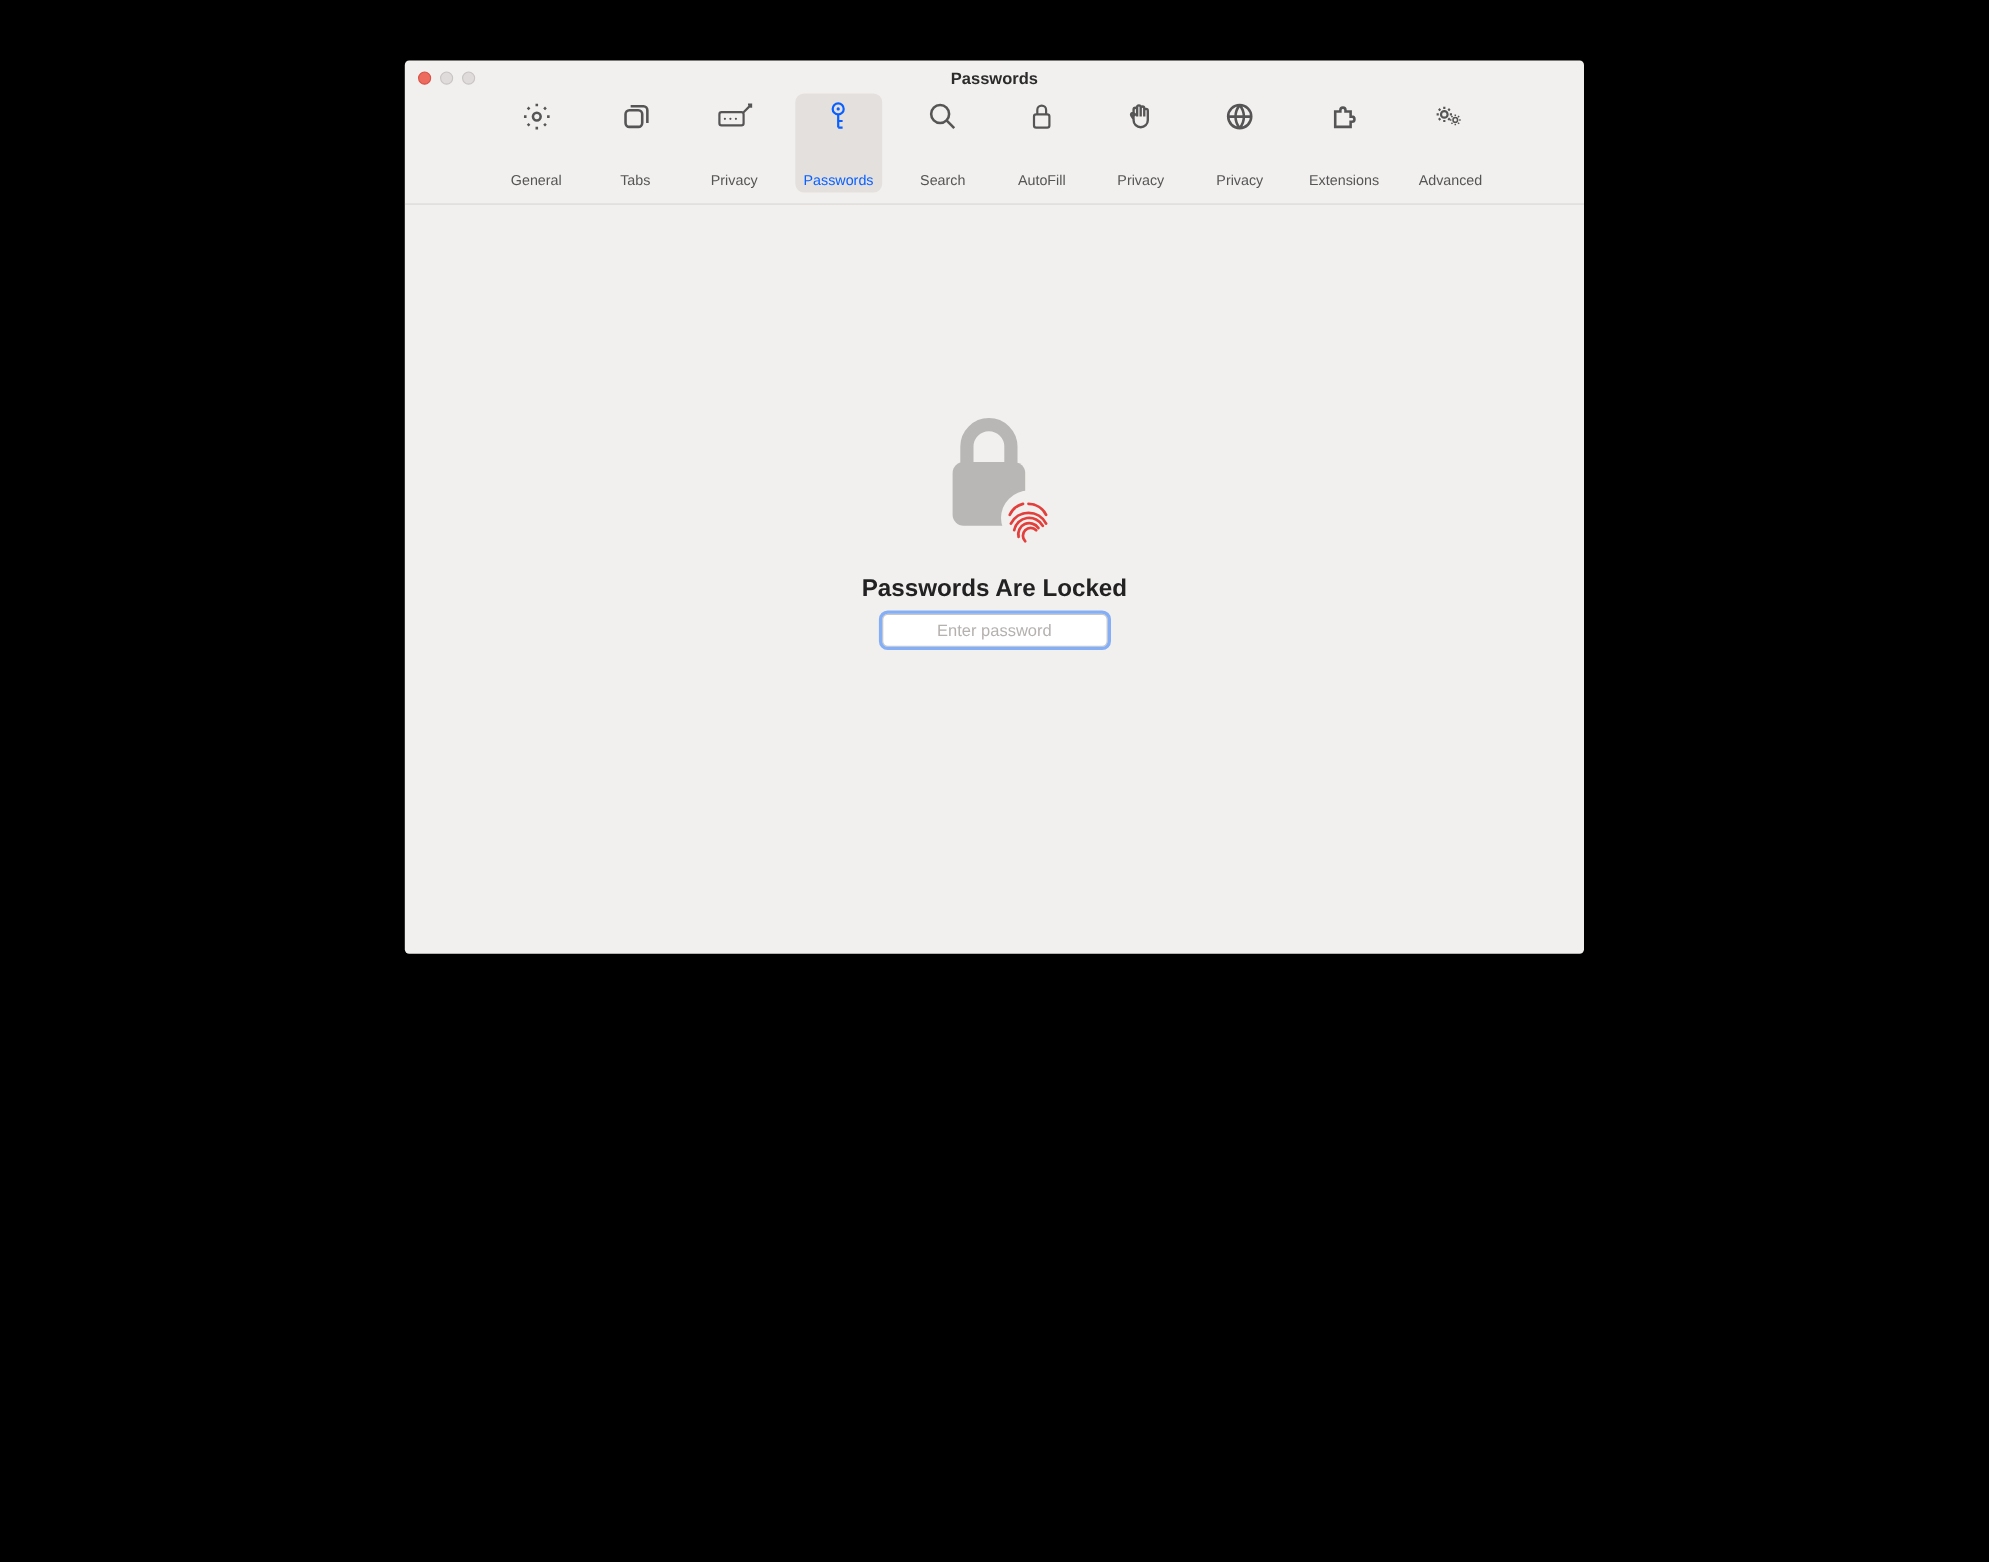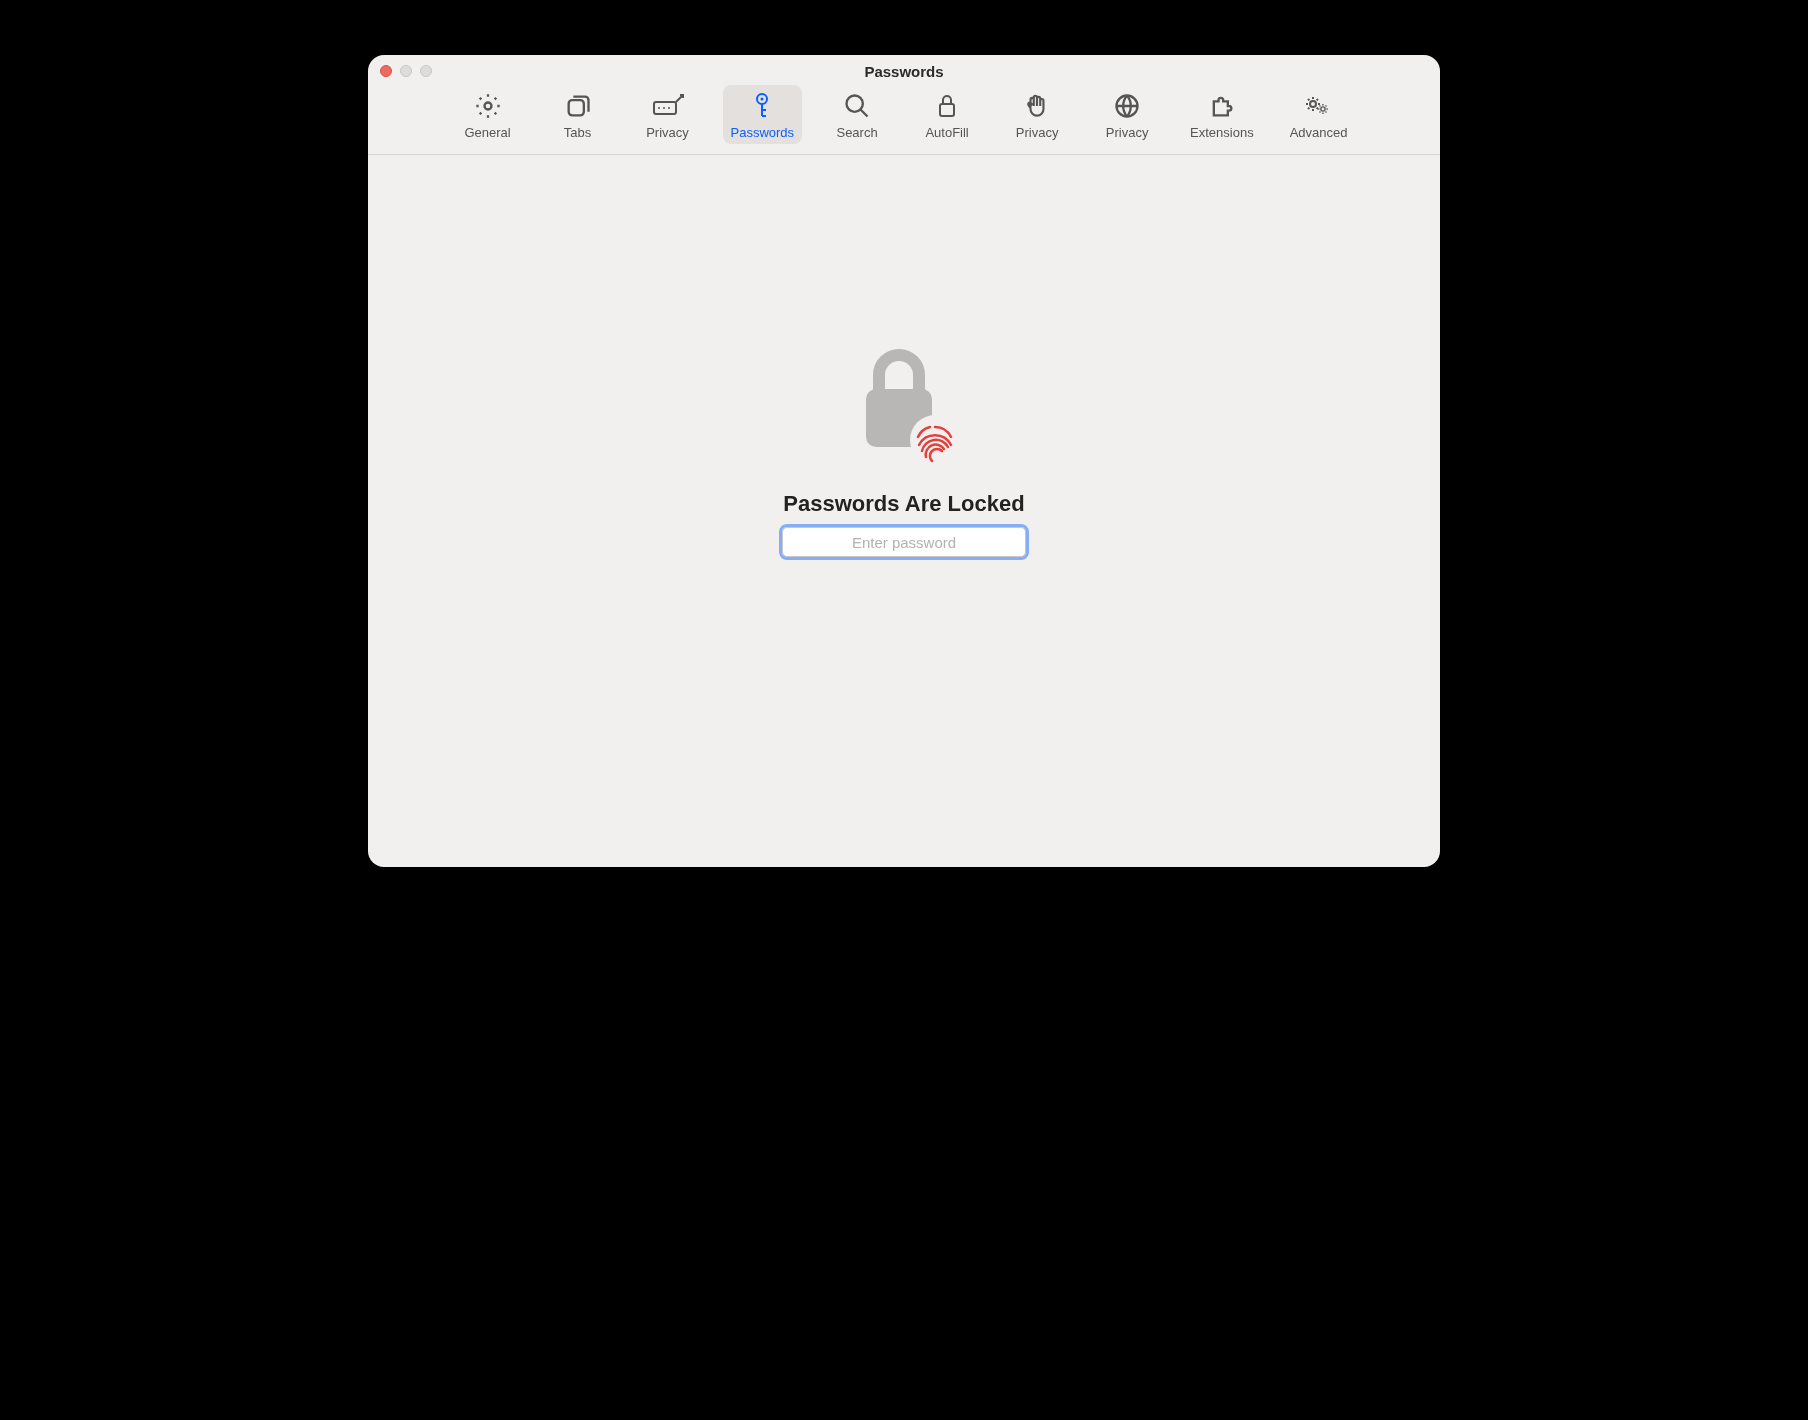--- a/index.html
+++ b/index.html
@@ -9,21 +9,21 @@
     font-family: -apple-system, "Helvetica Neue", Helvetica, Arial, sans-serif;
     display: flex;
     align-items: flex-start;
     justify-content: center;
   }
   .window {
     width: 1072px;
     height: 812px;
     margin-top: 55px;
     background: #f2f0ee;
-    border-radius: 16px;
+    border-radius: 4px;
     box-shadow: 0 24px 60px rgba(0,0,0,0.55);
     overflow: hidden;
     display: flex;
     flex-direction: column;
   }
   .titlebar {
     height: 26px;
     display: flex;
     align-items: center;
     padding: 6px 12px 0 12px;
@@ -52,20 +52,21 @@
   .tool {
     display: flex;
     flex-direction: column;
     align-items: center;
     justify-content: flex-end;
     min-width: 70px;
     padding: 6px 8px 4px 8px;
     border-radius: 8px;
     color: #555;
     cursor: default;
+    gap: 31px;
   }
   .tool.selected { background: #e3e0de; color: #0a60ff; }
   .tool .iconwrap {
     height: 30px; display: flex; align-items: center; justify-content: center;
   }
   .tool svg { stroke: #555; fill: none; stroke-width: 2; }
   .tool.selected svg { stroke: #0a60ff; }
   .tool-label { font-size: 13px; margin-top: 4px; }
   .tool.selected .tool-label { color: #0a60ff; }
 
@@ -73,21 +74,21 @@
     flex: 1;
     display: flex;
     flex-direction: column;
     align-items: center;
     padding-top: 190px;
   }
   .big-icon { position: relative; width: 110px; height: 120px; margin-bottom: 26px; }
   .heading { font-size: 22px; font-weight: 700; color: #222; margin-bottom: 10px; }
   .subtext { font-size: 15px; color: #333; text-align: center; line-height: 1.4; max-width: 380px; margin-bottom: 30px; }
   .pw-input {
-    width: 244px;
+    width: 205px;
     height: 30px;
     background: #fff;
     border: 1px solid #c9c6c4;
     border-radius: 5px;
     text-align: center;
     font-size: 15px;
     outline: 3px solid #84aef5;
     outline-offset: 0;
     color: #222;
   }

